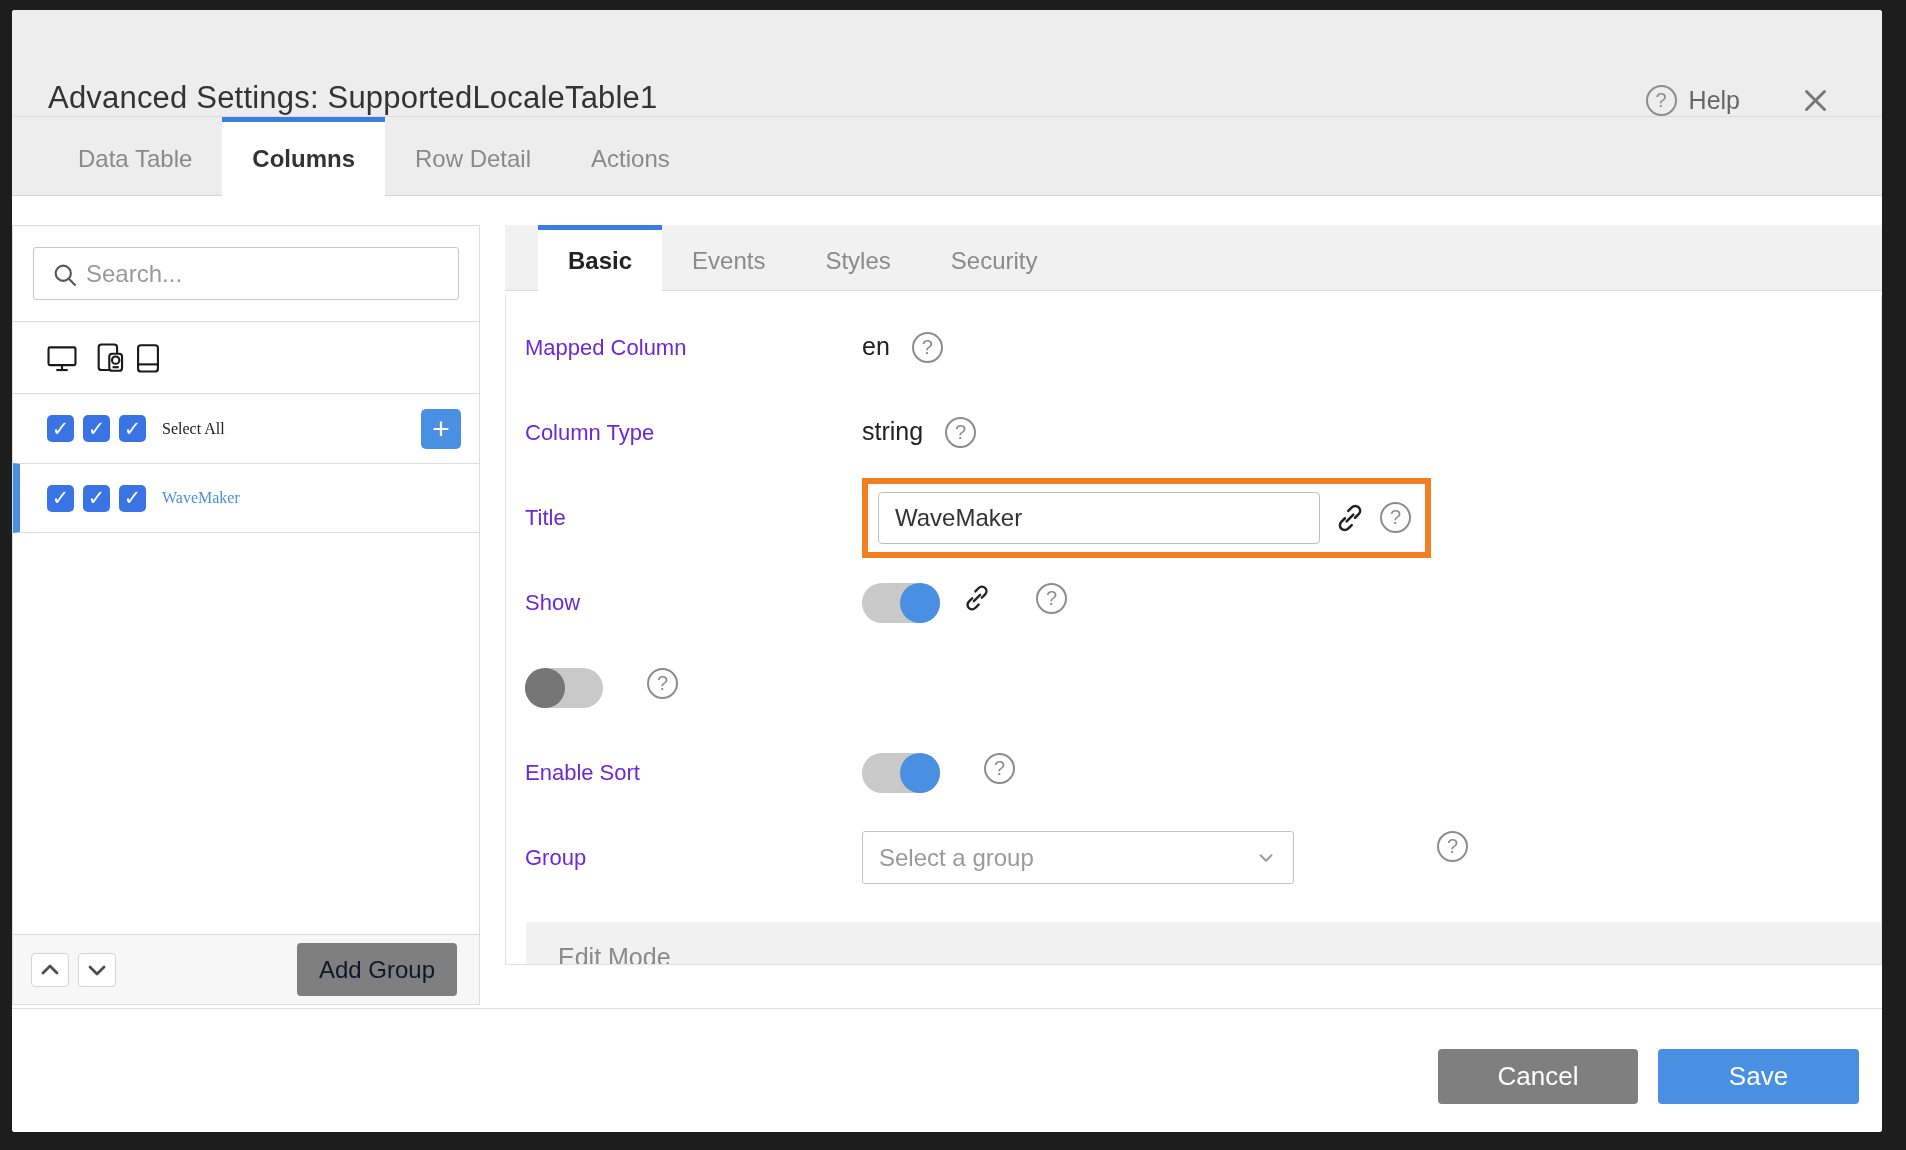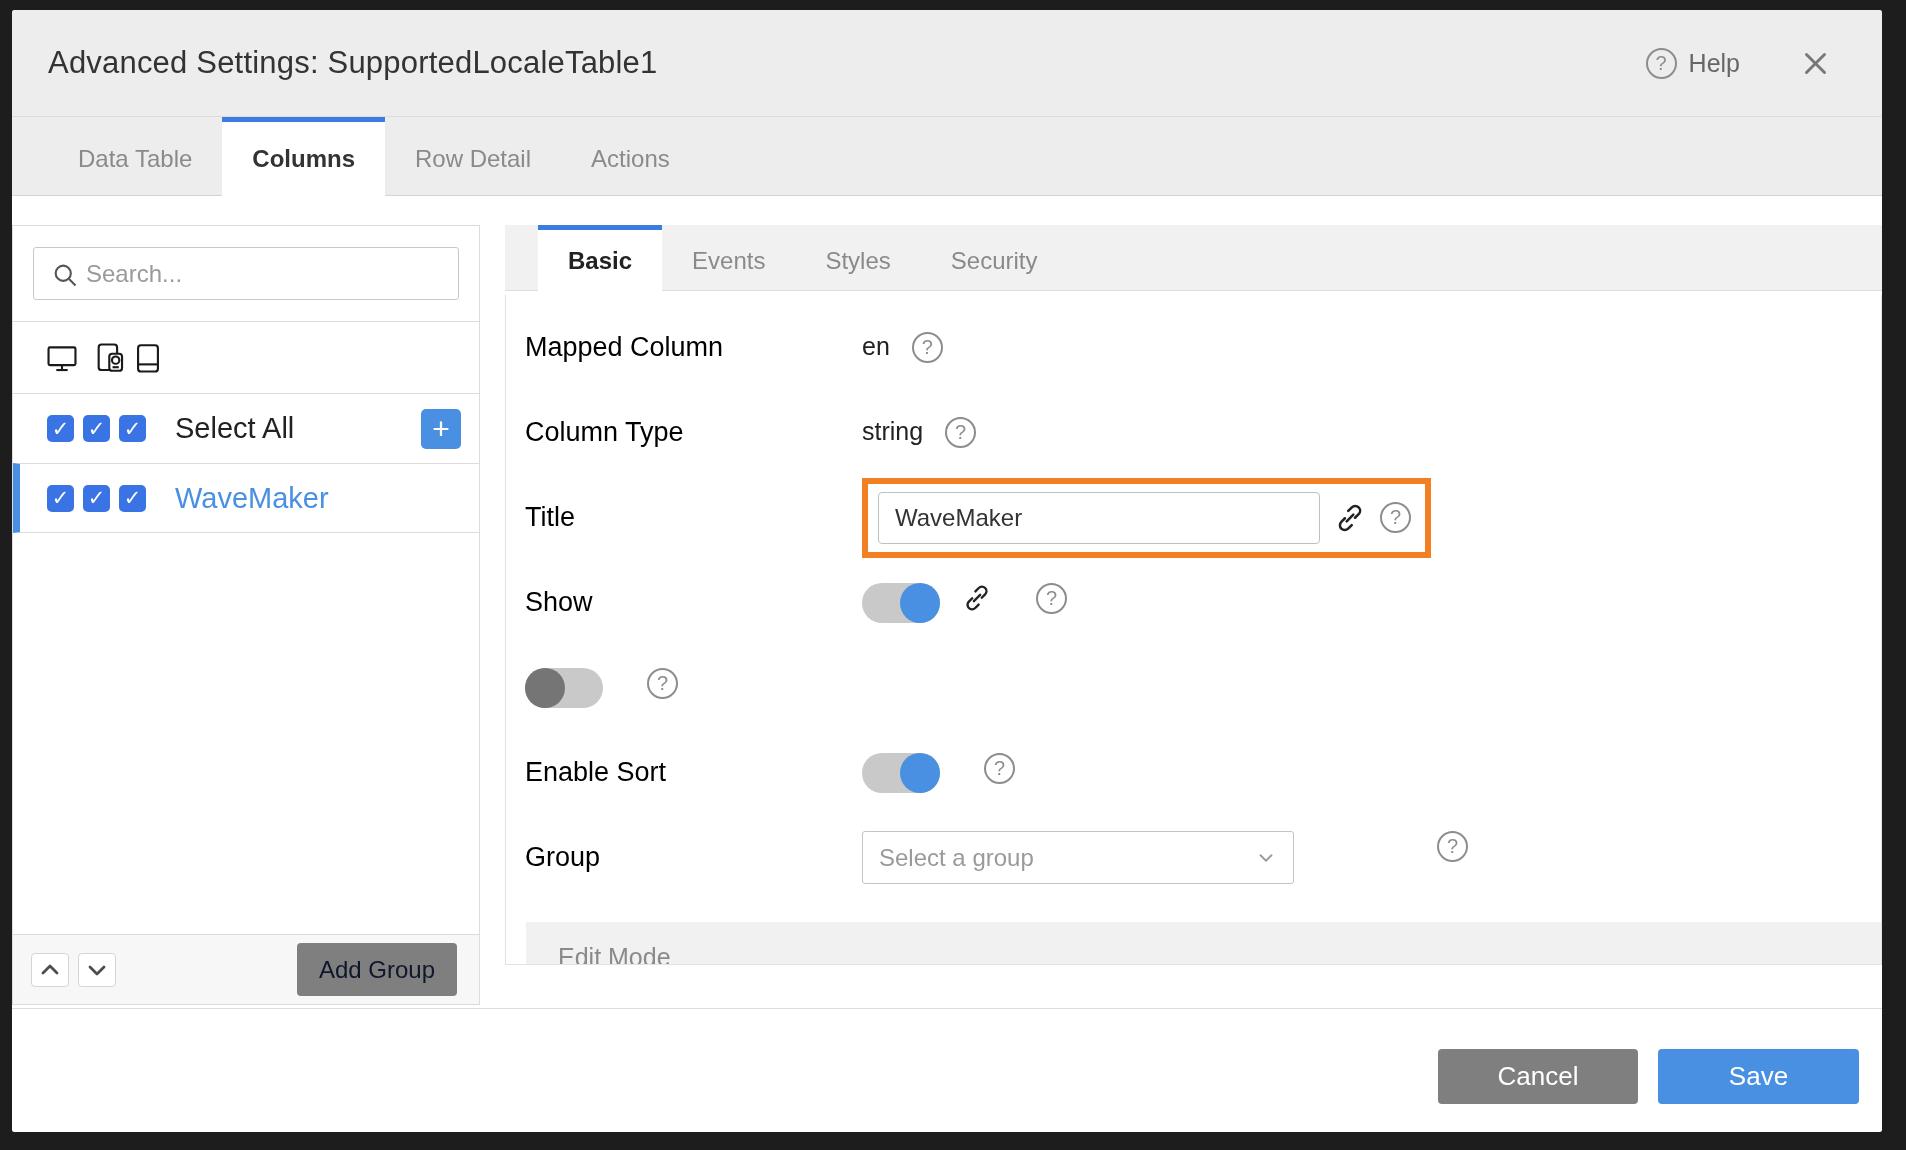--- a/index.html
+++ b/index.html
@@ -9,21 +9,21 @@
     font-family:"Liberation Sans","DejaVu Sans",sans-serif;
     position:relative;
     color:#333;
   }
   .modal {
     position:absolute; left:12px; top:10px; width:1870px; height:1122px;
     background:#fff; border-radius:3px; overflow:hidden;
   }
   
   .hdr {
-    height:106px; background:#ededed; display:flex; align-items:center;
+    height:106px; background:#ededed; display:flex; align-items:flex-end;
     padding:0 52px 0 36px; justify-content:space-between;
   }
   .hdr-title { font-size:31px; color:#333; letter-spacing:.2px; }
   .hdr-right { display:flex; align-items:center; gap:26px; }
   .help-group { display:flex; align-items:center; gap:12px; cursor:pointer; }
   .help-circle {
     width:31px; height:31px; border:2px solid #8d8d8d; border-radius:50%;
     color:#8d8d8d; font-size:20px; display:flex; align-items:center; justify-content:center;
     flex:0 0 auto; background:transparent;
   }
@@ -64,21 +64,21 @@
     border-top:1px solid #dcdcdc; height:70px; display:flex; align-items:center;
     padding-left:34px; position:relative;
   }
   .list-row.selected { border-left:7px solid #4a90e2; padding-left:27px; border-bottom:1px solid #dcdcdc; }
   .cb {
     width:27px; height:27px; border-radius:5px; background:#3a73e3; color:#fff;
     display:flex; align-items:center; justify-content:center; font-size:21px; font-weight:bold;
     margin-right:9px; cursor:pointer; flex:0 0 auto;
   }
   .cb::after { content:"✓"; }
-  .row-label { font-size:29px; color:#222; margin-left:20px; }
+  .row-label { font-size:16px; color:#222; margin-left:7px;font-family:Liberation Serif, serif; }
   .list-row.selected .row-label { color:#4a90e2; }
   .add-col-btn {
     position:absolute; right:18px; top:15px; width:40px; height:40px; border:none;
     background:#4a90e2; color:#fff; border-radius:5px; font-size:30px; line-height:36px;
     cursor:pointer; display:flex; align-items:center; justify-content:center;
   }
   .side-footer {
     position:absolute; left:0; right:0; bottom:0; height:70px; background:#f7f7f7;
     border-top:1px solid #dcdcdc; display:flex; align-items:center; padding:0 22px 0 18px;
   }
@@ -97,21 +97,21 @@
     font-size:24px; color:#8a8a8a; padding:0 30px; display:flex; align-items:center;
     cursor:pointer; border-top:5px solid transparent; margin-bottom:-1px;
   }
   .tab2.active { background:#fff; color:#222; border-top:5px solid #3b7ce0; font-weight:bold; }
   .panel-content {
     position:absolute; top:70px; left:0; right:0; bottom:0; background:#fff;
     border:1px solid #e2e2e2; border-top:none; overflow:hidden; padding-left:19px;
   }
   .frow { height:85px; display:flex; align-items:center; }
   .frow:first-child { margin-top:10px; }
-  .flabel { width:337px; font-size:27px; color:#000000; flex:0 0 auto; }
+  .flabel { width:337px; font-size:22px; color:#6d28d9; flex:0 0 auto; }
   .fvalue { display:flex; align-items:flex-start; gap:22px; }
   .static-val { font-size:25px; color:#222; }
   
   .hl-box {
     border:6px solid #f28022; display:flex; align-items:center; padding:8px 10px;
   }
   .title-input {
     width:442px; height:52px; border:1px solid #c0c0c0; border-radius:4px;
     font-size:24px; color:#333; padding:0 16px; outline:none;
     font-family:"Liberation Sans",sans-serif;

